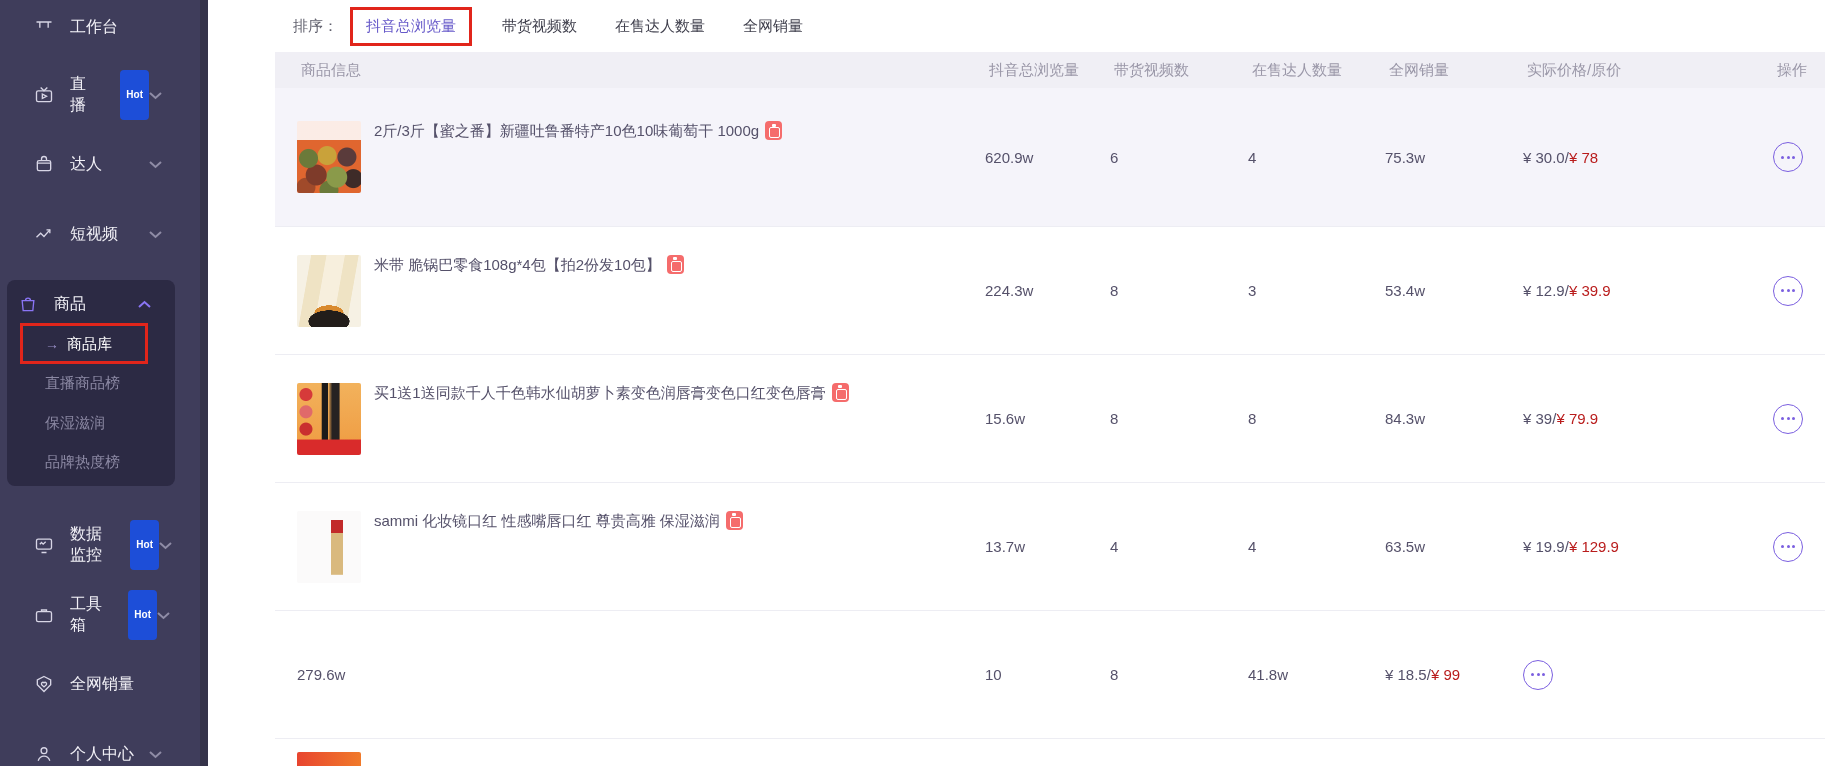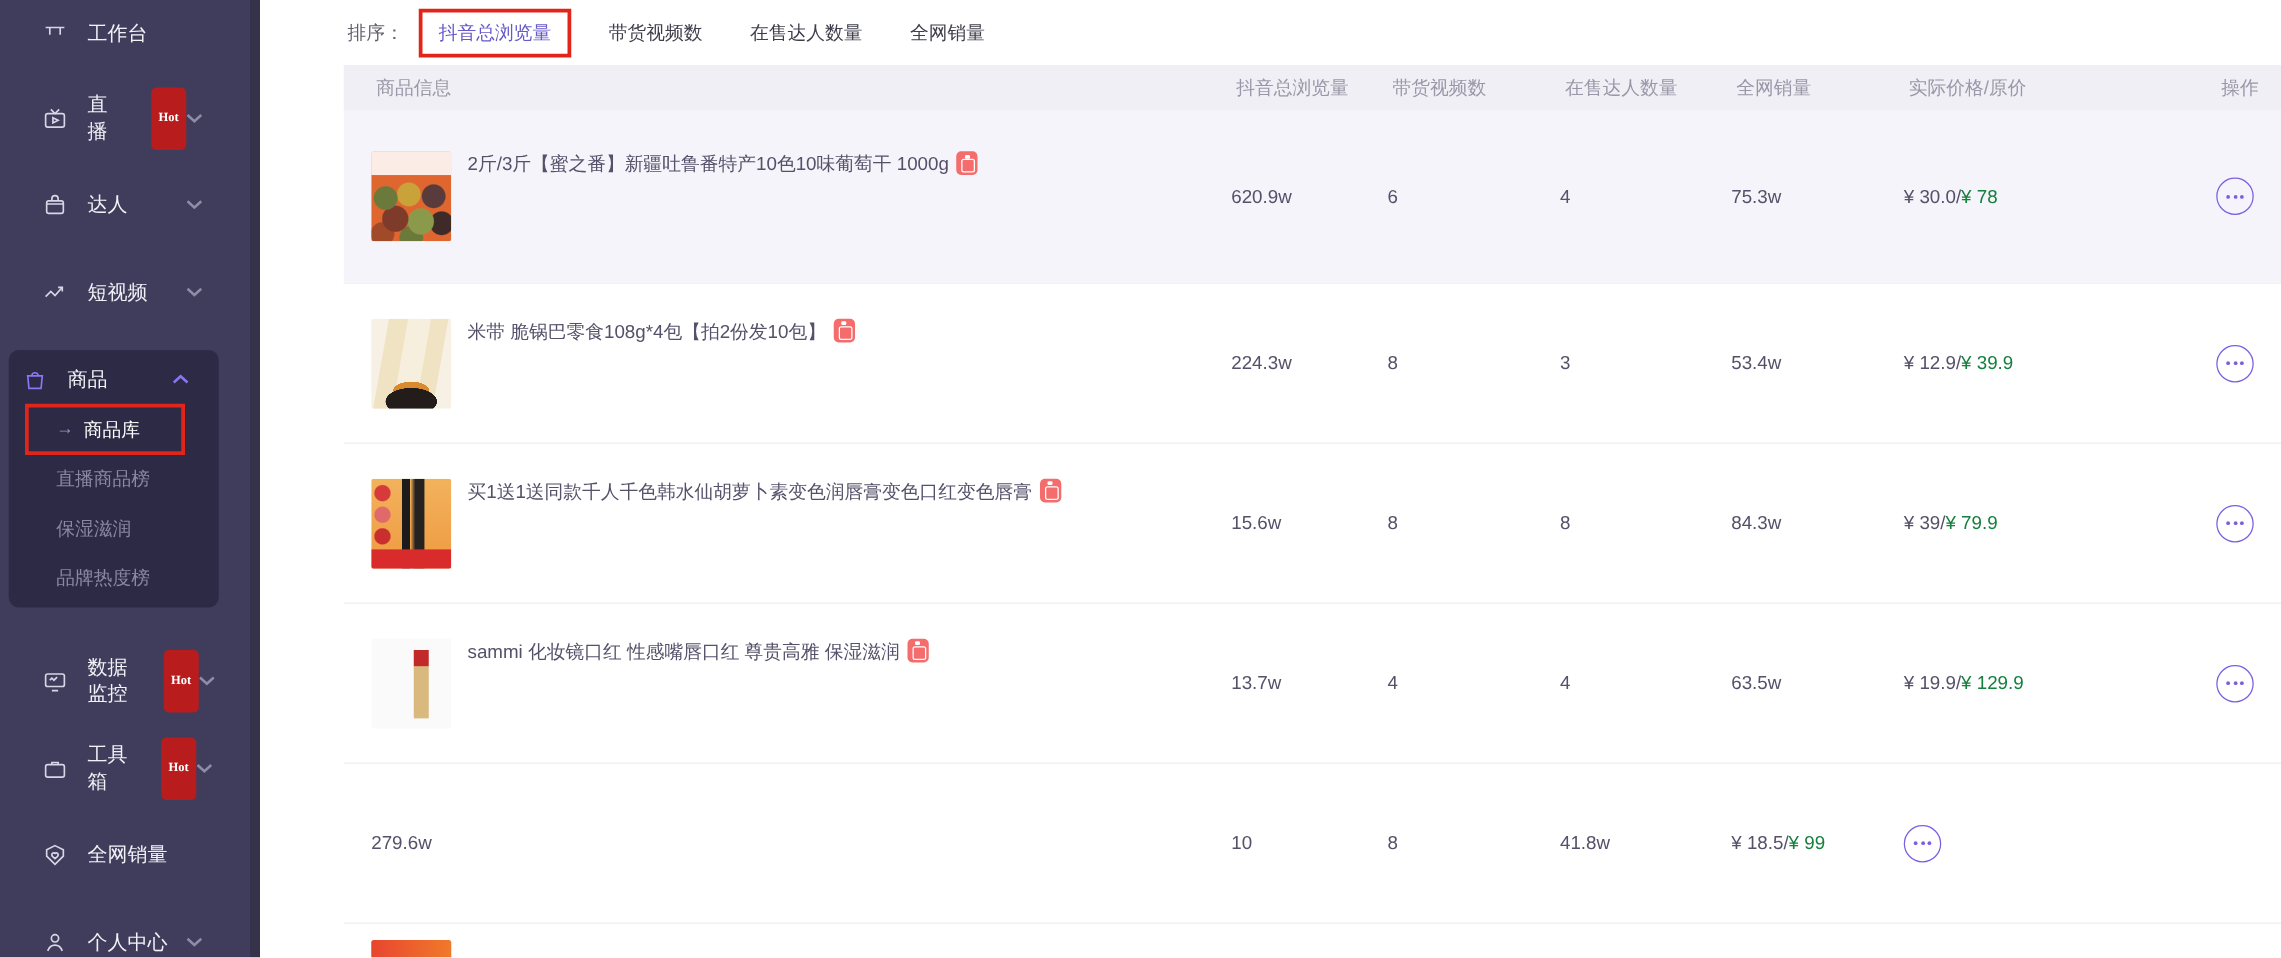--- a/index.html
+++ b/index.html
@@ -1,66 +1,66 @@
 <!DOCTYPE html>
 <html><head>
 <meta charset="utf-8">
 <style>
   * { margin:0; padding:0; box-sizing:border-box; }
   html,body { width:1825px; height:766px; overflow:hidden; background:#fff;
     font-family:"Liberation Sans","DejaVu Sans",sans-serif; }
   .app { position:relative; width:1825px; height:766px; }
 
   
-  .sidebar { position:absolute; left:0; top:0; width:200px; height:766px; background:#3f3d5b;font-family:Liberation Serif, serif; }
+  .sidebar { position:absolute; left:0; top:0; width:200px; height:766px; background:#3f3d5b; }
   .side-scroll-strip { position:absolute; left:200px; top:0; width:8px; height:766px; background:#353349; }
   .side-item { position:absolute; left:0; width:200px; height:40px; display:flex; align-items:center;
     padding-left:33px; color:#f2f1f7; font-size:16px; cursor:pointer; }
   .side-item .ic { width:22px; height:22px; margin-right:15px; flex:0 0 22px; display:flex; align-items:center; justify-content:center; }
   .side-item .ic svg { width:20px; height:20px; stroke:#d8d6e6; fill:none; stroke-width:1.6; }
   .side-item.active-group .ic svg { stroke:#8a75f5; }
-  .hot-badge { background:#b91c1c; color:#fff; font-size:10px; font-weight:bold; line-height:1;
+  .hot-badge { background:#1d4ed8; color:#fff; font-size:10px; font-weight:bold; line-height:1;
     padding:20px 6px; border-radius:4px; margin-left:20px; }
   .chev { margin-left:auto; margin-right:38px; }
   .chev svg { width:13px; height:9px; stroke:#8f8ca6; fill:none; stroke-width:2; }
   .chev.purple svg { stroke:#8a75f5; }
   .submenu-panel { position:absolute; left:7px; top:280px; width:168px; height:206px;
     background:#2c2a44; border-radius:8px; }
   .submenu-panel .side-item { left:0; width:168px; padding-left:10px; }
   .sub-item { position:absolute; left:0; width:168px; height:40px; display:flex; align-items:center;
     padding-left:38px; color:#8b88a3; font-size:15px; cursor:pointer; }
   .sub-item.active { color:#fff; }
   .sub-arrow { color:#9a90c8; margin-right:8px; font-size:14px; }
   .red-box-menu { position:absolute; left:13px; top:43px; width:128px; height:41px;
     border:3px solid #e1251b; pointer-events:none; }
 
   
   .main { position:absolute; left:208px; top:0; width:1617px; height:766px; background:#fff; }
 
-  .sort-bar { position:absolute; left:0; top:0; width:1423px; height:52px; display:flex; align-items:center;text-align:right; }
+  .sort-bar { position:absolute; left:15px; top:0; width:1423px; height:52px; display:flex; align-items:center;text-align:right; }
   .sort-label { margin-left:70px; font-size:15px; color:#5f5f6c; }
   .sort-tab { font-size:15px; color:#3f3f4c; margin-left:38px; cursor:pointer; white-space:nowrap; }
   .sort-tab.active { color:#6659c9; border:3px solid #e1251b; padding:7px 13px; margin-left:12px; margin-right:-8px; }
 
   .table { position:absolute; left:67px; top:52px; width:1550px; }
   .tgrid { display:grid; grid-template-columns:688px 125px 138px 137px 138px 250px 1fr; padding-left:22px; align-items:center; }
   .thead { height:36px; background:#f0eff5; color:#9a97a8; font-size:15px;padding-left:26px; }
   .trow { height:128px; background:#fff; border-top:1px solid #ededf3; font-size:15px; color:#55516a; cursor:pointer; }
   .trow.highlight { height:138px; background:#f5f4fa; border-top:none; }
   .trow-partial { height:28px; background:#fff; border-top:1px solid #ededf3; overflow:hidden; padding-left:22px; }
 
   .cell-product { display:flex; align-items:flex-start; }
   .thumb { width:64px; height:72px; border-radius:2px; flex:0 0 64px; margin-right:13px; }
   .ptitle { color:#55516a; }
   .plat-icon { display:inline-block; width:17px; height:19px; background:#f56c6c; border-radius:4px;
     margin-left:6px; vertical-align:-4px; position:relative; }
   .plat-icon::before { content:""; position:absolute; left:4px; top:6px; width:9px; height:9px;
     border:1.4px solid #fff; border-radius:2px; }
   .plat-icon::after { content:""; position:absolute; left:6.5px; top:2.5px; width:4px; height:3px; background:#fff; border-radius:1px; }
-  .price-orig { color:#15803d; }
+  .price-orig { color:#b91c1c; }
   .action-btn { width:30px; height:30px; border:1.6px solid #7b5fe0; border-radius:50%;
     display:flex; align-items:center; justify-content:center; gap:2.5px; cursor:pointer; background:transparent; }
   .action-btn i { width:3px; height:3px; background:#7b5fe0; border-radius:50%; }
 
   
   .thumb-1 { background:
     radial-gradient(circle at 18% 52%, #6b7a3a 0 9px, transparent 10px),
     radial-gradient(circle at 47% 48%, #c9a23a 0 9px, transparent 10px),
     radial-gradient(circle at 78% 50%, #5a3b3b 0 9px, transparent 10px),
     radial-gradient(circle at 30% 75%, #7e3b2a 0 10px, transparent 11px),

